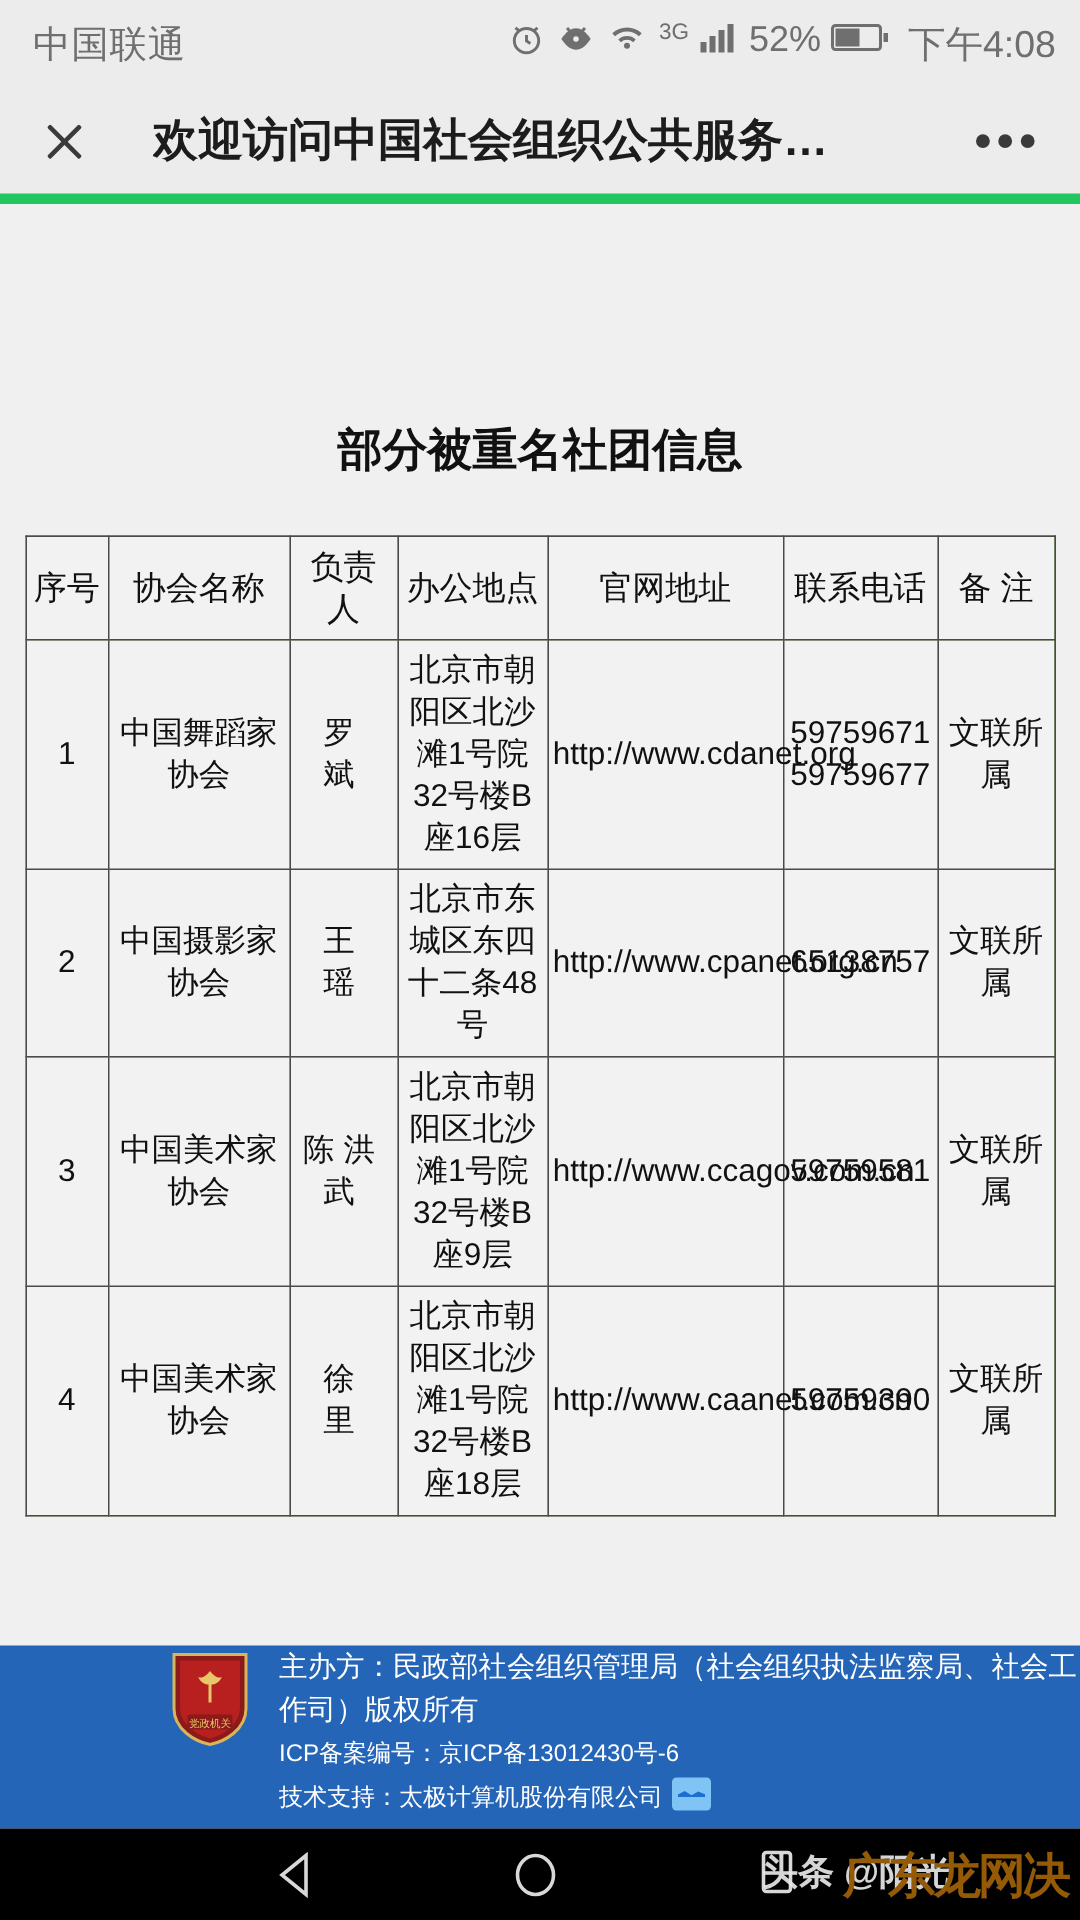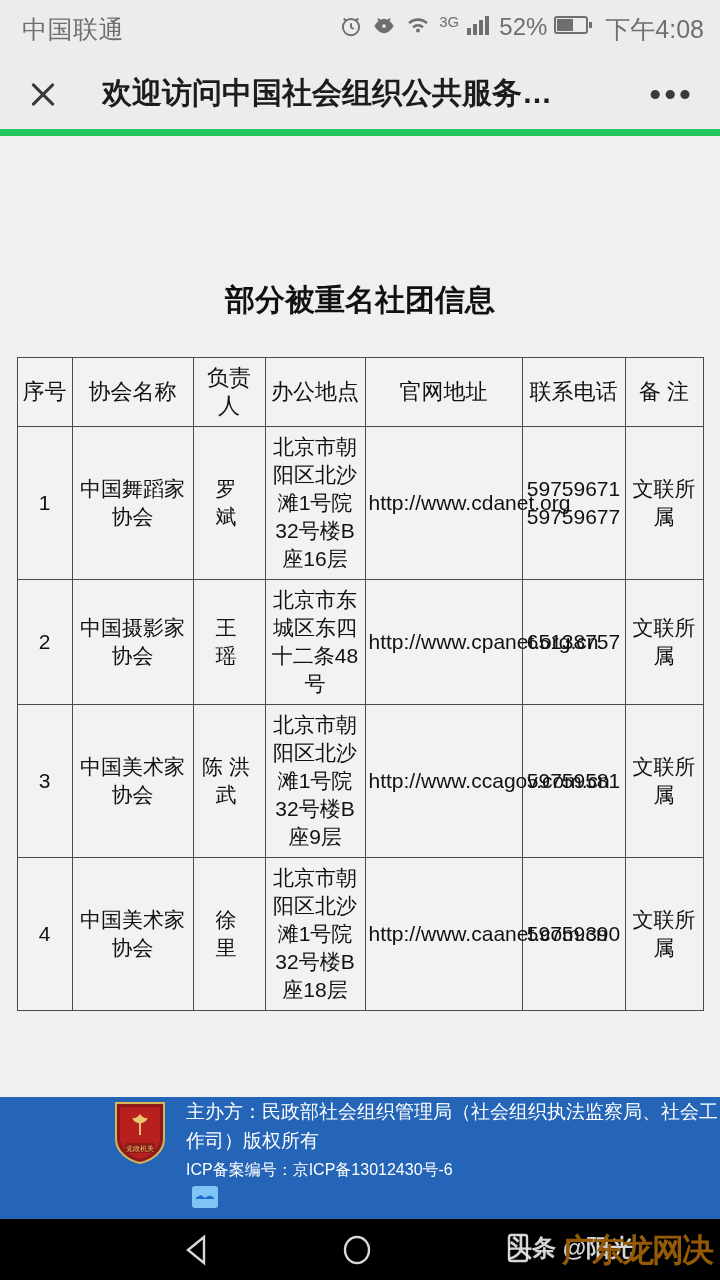--- a/index.html
+++ b/index.html
@@ -236,21 +236,21 @@
         <path d="M8 10h40v31c0 12-12 19-20 21-8-2-20-9-20-21z" fill="#b81f1f"></path>
         <path d="M28 17c3 4 6 5 8 4-2 4-5 5-7 5v12h-2V26c-2 0-5-1-7-5 2 1 5 0 8-4z" fill="#e8c66a"></path>
         <rect x="13" y="46" width="30" height="10" rx="2" fill="#8b1a1a"></rect>
         <text x="28" y="54" font-size="7" fill="#e8c66a" text-anchor="middle" font-family="'Liberation Sans',sans-serif">党政机关</text>
       </svg>
     </span>
     <span class="ftext">
       <div class="l1">主办方：民政部社会组织管理局（社会组织执法监察局、社会工作司）版权所有</div>
       <div class="l2">ICP备案编号：京ICP备13012430号-6</div>
       <div class="l3">
-        <span class="wx-badge"></span>
+        <span>技术支持：太极计算机股份有限公司</span><span class="wx-badge"></span>
       </div>
     </span>
   </div>
 
   <div class="navbar">
     <span class="nav-item nav-back-pos">
       <svg width="40" height="38" viewBox="0 0 40 38" fill="none" stroke="#d8d8d8" stroke-width="2.4">
         <path d="M26 6 10 19l16 13z"></path>
       </svg>
     </span>

